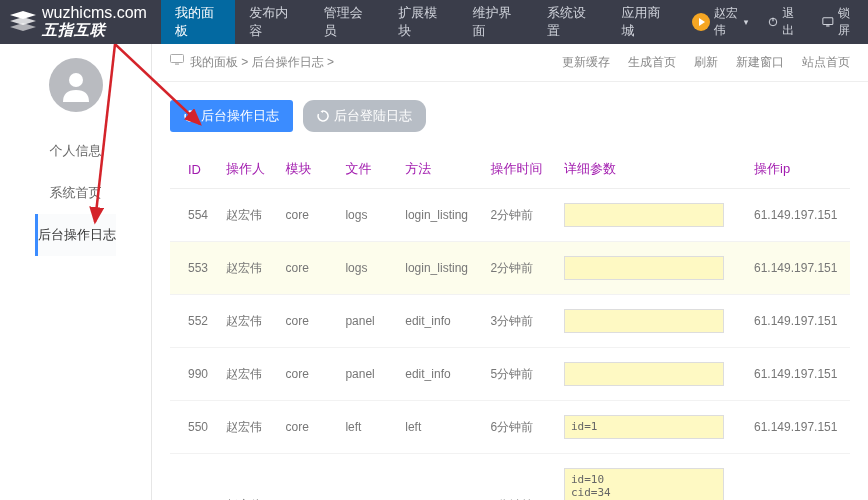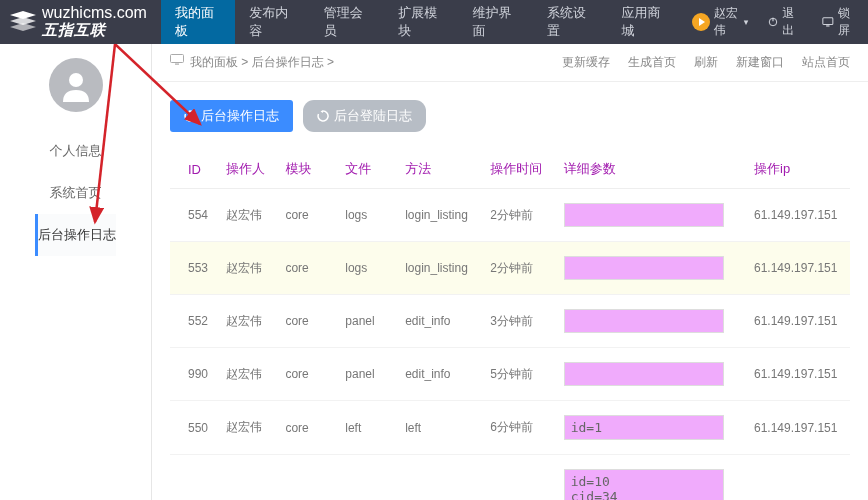--- a/index.html
+++ b/index.html
@@ -30,21 +30,21 @@
 
 .tab-btns { padding: 18px; display: flex; gap: 10px; }
 .btn { padding: 7px 14px; border-radius: 3px; color: #fff; font-size: 13px; cursor: pointer; display: flex; align-items: center; gap: 5px; border: none; }
 .btn-blue { background: #3b8cff; }
 .btn-gray { background: #b7bdc5; border-radius: 11px; }
 
 .table { width: 100%; border-collapse: collapse; }
 .table th { text-align: left; padding: 10px 8px; color: #a21caf; font-weight: normal; border-bottom: 1px solid #eee; font-size: 13px; }
 .table td { padding: 14px 8px; border-bottom: 1px solid #f2f2f2; color: #777; font-size: 12px; vertical-align: middle; }
 .table tr.hl td { background: #fdfdec; }
-.param-box { border: 1px solid #ddd; background: #f0abfc; padding: 4px 6px; min-height: 24px; font-size: 13px; color: #666; font-family: monospace; white-space: pre-line; min-width: 150px; max-width: 160px; word-break: break-all; }
+.param-box { border: 1px solid #ddd; background: #fef9c3; padding: 4px 6px; min-height: 24px; font-size: 11px; color: #666; font-family: monospace; white-space: pre-line; min-width: 150px; max-width: 160px; word-break: break-all; }
 .table-wrap { padding: 0 18px; overflow-y: auto; flex: 1; }
 .col-id { padding-left: 18px !important; width: 48px; }
 .col-ip { width: 104px; }
 
 .arrow-overlay { position: absolute; top: 44px; left: 0; pointer-events: none; }
 </style>
 </head>
 <body>
 
 <div class="topbar">

